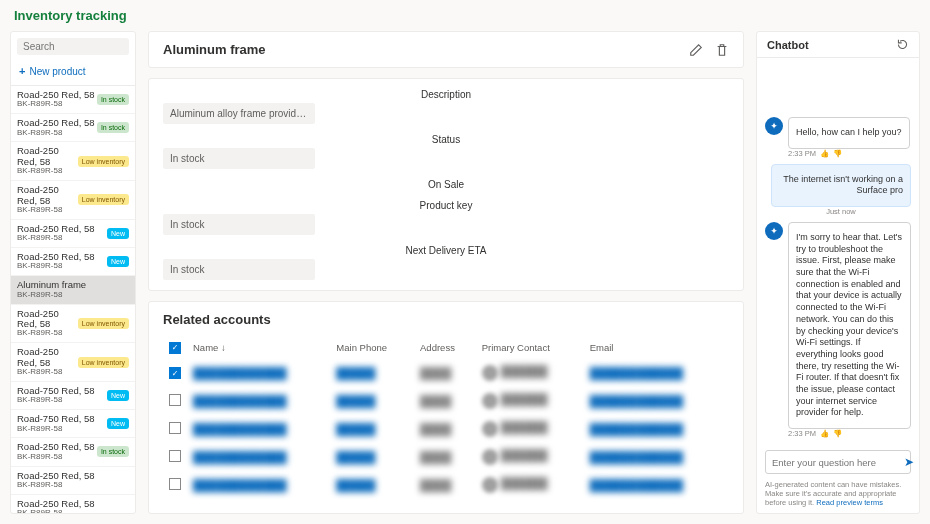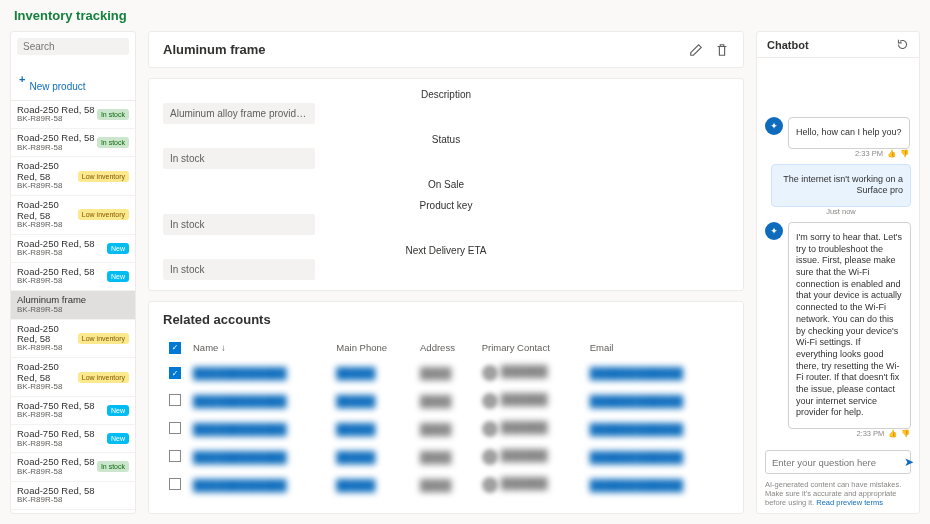--- a/index.html
+++ b/index.html
@@ -8,21 +8,21 @@
 .titlebar { padding: 8px 14px; font-size: 13px; font-weight: 600; color: #15803d; }
 .main { flex: 1; display: flex; gap: 12px; padding: 0 10px 10px 10px; overflow: hidden; }
 
 
 .sidebar { width: 126px; background: #fff; border: 1px solid #edebe9; border-radius: 3px; display: flex; flex-direction: column; overflow: hidden; }
 .search-row { padding: 6px; }
 .search-wrap { display: flex; align-items: center; background: #f3f2f1; border-radius: 3px; padding: 3px 6px; }
 .search-wrap input { flex: 1; border: none; background: transparent; font-size: 10px; outline: none; }
 .new-row { padding: 4px 8px 8px 8px; display: flex; align-items: center; gap: 4px; border-bottom: 1px solid #edebe9; cursor: pointer; }
 .new-row .plus { color: #106ebe; font-weight: 600; }
-.new-row .lbl { font-size: 10px; color: #106ebe; margin-top: 16px; }
+.new-row .lbl { font-size: 10px; color: #106ebe; }
 .prod-list { flex: 1; overflow-y: auto; }
 .prod { display: flex; justify-content: space-between; align-items: center; padding: 4px 6px; border-bottom: 1px solid #f3f2f1; cursor: pointer; }
 .prod.sel { background: #e1dfdd; }
 .prod-text .t1 { font-size: 9.5px; color: #323130; line-height: 1.1; }
 .prod-text .t2 { font-size: 8px; color: #605e5c; line-height: 1.1; }
 .badge { font-size: 7px; padding: 2px 4px; border-radius: 3px; white-space: nowrap; }
 .badge.g { background: #cbe6cc; color: #0b6a0b; }
 .badge.y { background: #fce98d; color: #805600; }
 .badge.b { background: #00bcf2; color: #fff; }
 
@@ -55,21 +55,21 @@
 .chat { width: 164px; background: #fff; border: 1px solid #edebe9; border-radius: 3px; display: flex; flex-direction: column; }
 .chat-head { display: flex; justify-content: space-between; align-items: center; padding: 6px 10px; border-bottom: 1px solid #edebe9; }
 .chat-head .title { font-size: 11px; font-weight: 600; }
 .chat-head .reset { color: #605e5c; cursor: pointer; }
 .chat-body { flex: 1; padding: 6px 8px; display: flex; flex-direction: column; justify-content: flex-end; gap: 6px; overflow-y: auto; }
 .msg-row { display: flex; gap: 5px; }
 .msg-row.user { justify-content: flex-end; }
 .bot-ico { width: 18px; height: 18px; border-radius: 50%; background: #0f6cbd; flex-shrink: 0; display: flex; align-items: center; justify-content: center; color: #fff; font-size: 9px; }
 .bubble { background: #fff; border: 1px solid #d1d1d1; border-radius: 4px; padding: 9px 7px; font-size: 9px; line-height: 1.3; max-width: 140px; }
 .bubble.user { background: #e8f3fe; border-color: #cfe4fa; }
-.meta { font-size: 7.5px; color: #8a8886; display: flex; gap: 4px; align-items: center; justify-content: flex-end; }
+.meta { font-size: 7.5px; color: #8a8886; display: flex; gap: 4px; align-items: center; }
 .meta.right { justify-content: center; }
 .input-row { padding: 6px 8px; }
 .chat-input { display: flex; align-items: center; border: 1px solid #d1d1d1; border-radius: 3px; padding: 4px 6px; }
 .chat-input input { flex: 1; border: none; outline: none; font-size: 9.5px; }
 .chat-input .send { color: #0f6cbd; cursor: pointer; font-size: 12px; }
 .disclaimer { font-size: 7.5px; color: #8a8886; padding: 0 8px 6px 8px; line-height: 1.2; }
 .disclaimer a { color: #106ebe; cursor: pointer; }
 
 svg { display: block; }
 </style>

